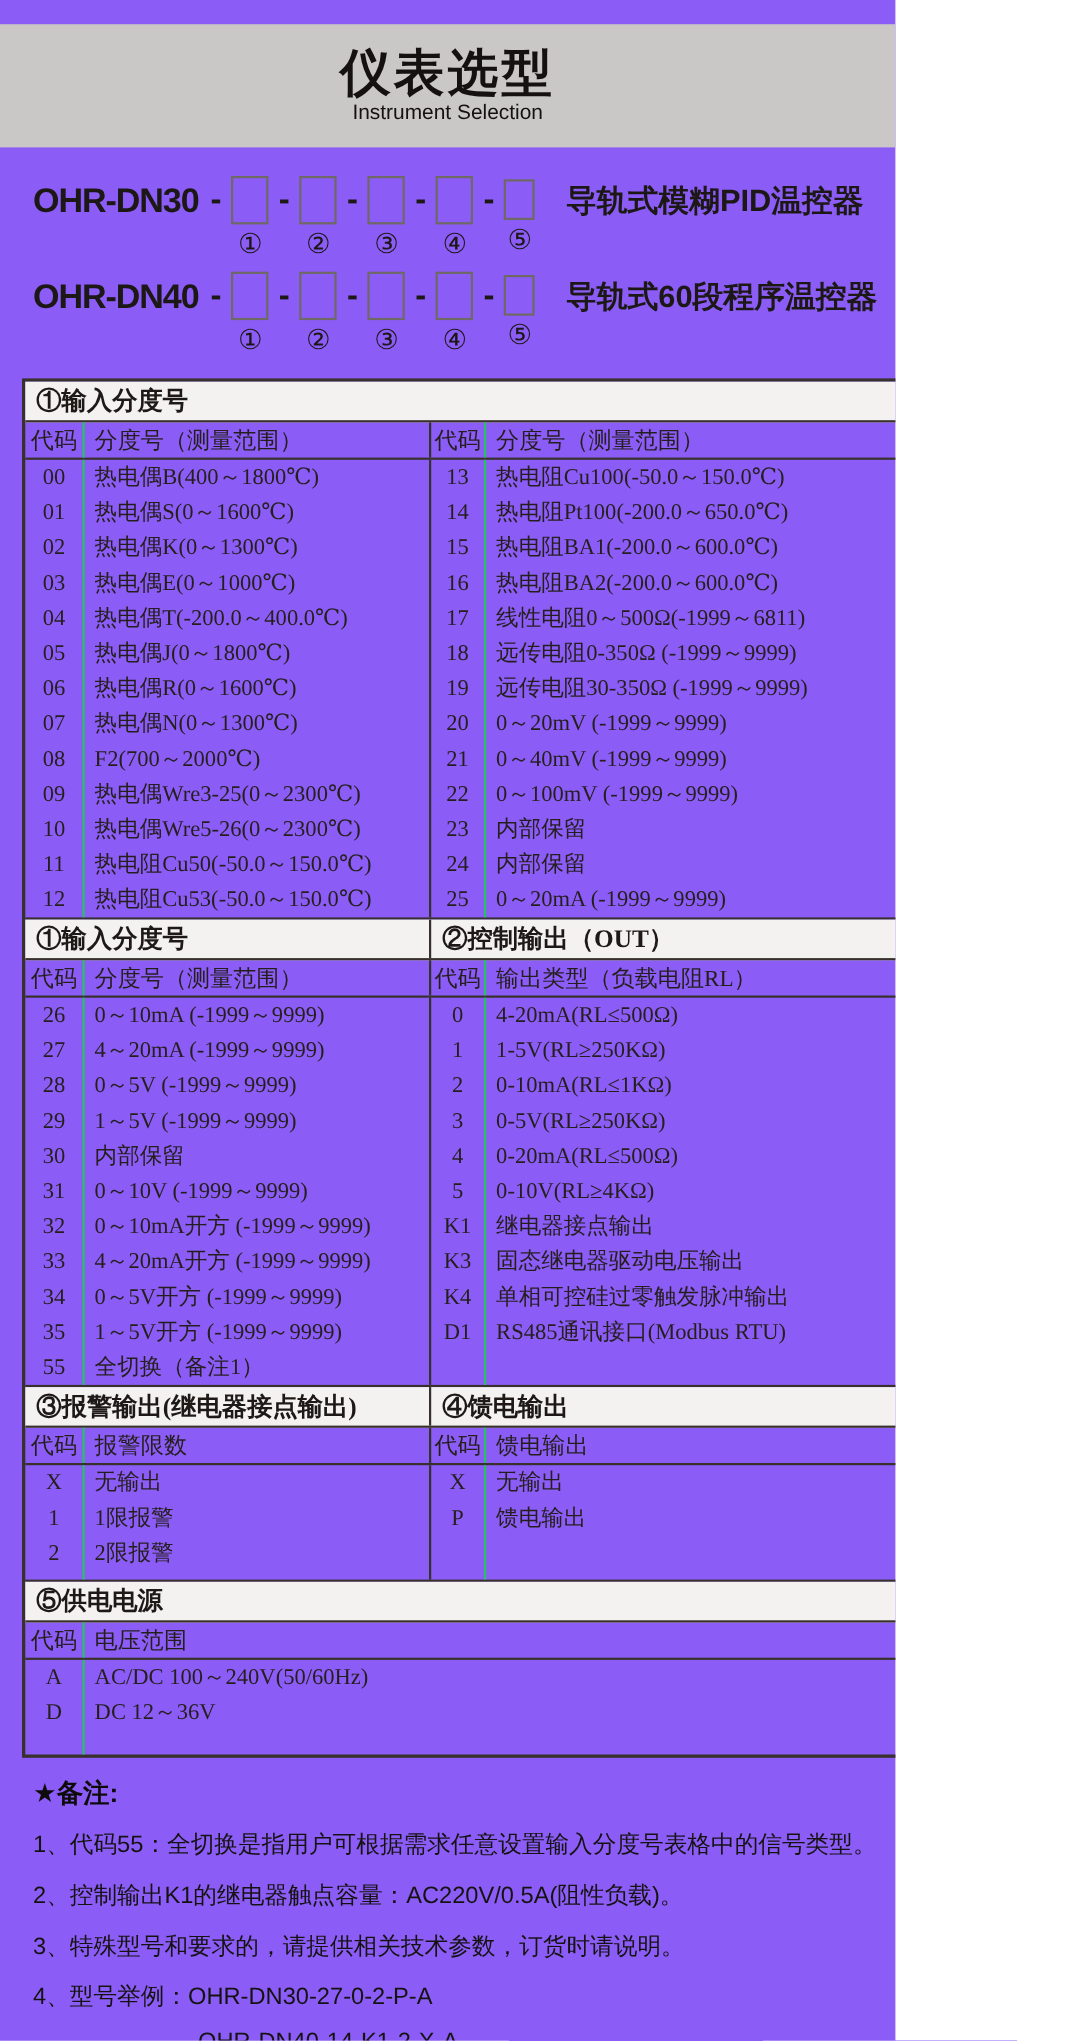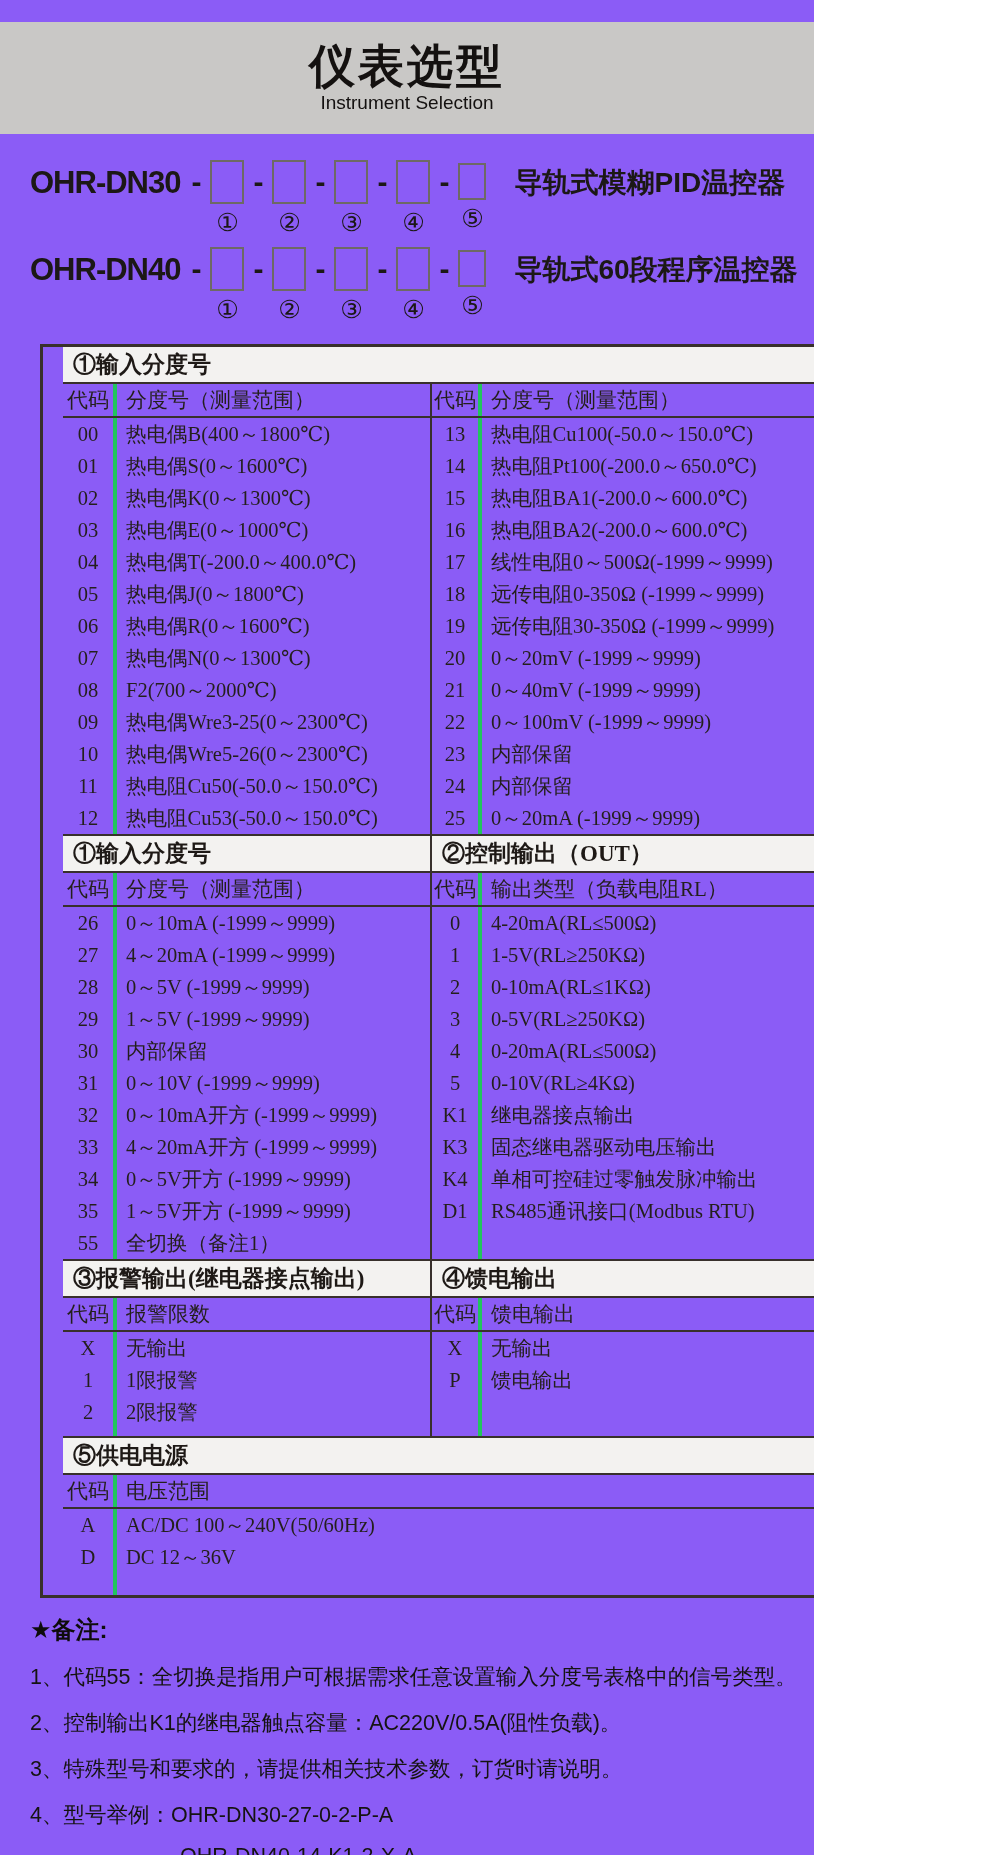--- a/index.html
+++ b/index.html
@@ -30,41 +30,40 @@
   .model-units{display:flex;align-items:flex-start;}
   .model-unit{display:flex;align-items:flex-start;}
   .model-dash{font-size:30px;font-weight:bold;line-height:44px;margin:0 9px;color:#1c1816;}
   .model-boxcol{display:flex;flex-direction:column;align-items:center;}
   .model-box{width:34px;height:44px;border:2px solid #6e6965;background:transparent;box-sizing:border-box;}
   .model-unit:last-child .model-box{width:28px;height:37px;margin-top:3px;}
   .model-digit{font-size:25px;line-height:25px;margin-top:6px;color:#1c1816;}
   .model-desc{font-size:28px;font-weight:bold;color:#1c1816;line-height:46px;margin-left:28px;white-space:nowrap;}
   
   .btable{
-    margin:22px 0 0 40px;width:938px;box-sizing:border-box;
+    margin:22px 0 0 20px;width:938px;box-sizing:border-box;
     border:3px solid #38302c;
     font-family:"Liberation Serif","DejaVu Serif",serif;
-    padding-left:20px;
   }
   .sec-title-row{display:flex;background:#f3f2f0;border-bottom:2px solid #38302c;}
   .sec-title{
     font-size:23px;font-weight:bold;line-height:35px;height:35px;
     padding-left:10px;box-sizing:border-box;white-space:nowrap;overflow:hidden;color:#1e1916;
   }
   .t-left{width:369px;border-right:2px solid #38302c;}
   .t-right{flex:1;}
   .t-full{width:100%;}
   .hdr-row{display:flex;border-bottom:2px solid #38302c;}
   .body-row{display:flex;align-items:stretch;border-bottom:2px solid #38302c;}
   .body-row:last-child{border-bottom:none;}
   .half{display:flex;box-sizing:border-box;}
   .half-left{width:369px;flex:none;border-right:2px solid #38302c;}
   .half-right{flex:1;}
   .col{box-sizing:border-box;}
-  .code-col{width:54px;flex:none;border-right:4px solid #22c55e;text-align:center;}
+  .code-col{width:54px;flex:none;border-right:2px solid #22c55e;text-align:center;}
   .half-right .code-col{width:50px;}
   .desc-col{flex:1;padding-left:9px;overflow:hidden;}
   .cell{height:32px;line-height:32px;font-size:20.5px;white-space:nowrap;color:#241f1c;}
   .hdr-row .cell{font-size:21px;}
   .s1-body{min-height:416px;}
   .s2-body{min-height:352px;}
   .s34-body{min-height:104px;}
   .s5-body{min-height:86px;}
   
   .notes{margin:16px 0 0 30px;font-family:"Liberation Sans","DejaVu Sans",sans-serif;}
@@ -250,21 +249,21 @@
             <div class="cell">22</div>
             <div class="cell">23</div>
             <div class="cell">24</div>
             <div class="cell">25</div>
           </div>
         <div class="col desc-col">
             <div class="cell">热电阻Cu100(-50.0～150.0℃)</div>
             <div class="cell">热电阻Pt100(-200.0～650.0℃)</div>
             <div class="cell">热电阻BA1(-200.0～600.0℃)</div>
             <div class="cell">热电阻BA2(-200.0～600.0℃)</div>
-            <div class="cell">线性电阻0～500Ω(-1999～9999)</div>
+            <div class="cell">线性电阻0～500Ω(-1999～6811)</div>
             <div class="cell">远传电阻0-350Ω (-1999～9999)</div>
             <div class="cell">远传电阻30-350Ω (-1999～9999)</div>
             <div class="cell">0～20mV (-1999～9999)</div>
             <div class="cell">0～40mV (-1999～9999)</div>
             <div class="cell">0～100mV (-1999～9999)</div>
             <div class="cell">内部保留</div>
             <div class="cell">内部保留</div>
             <div class="cell">0～20mA (-1999～9999)</div>
           </div>
       </div>

